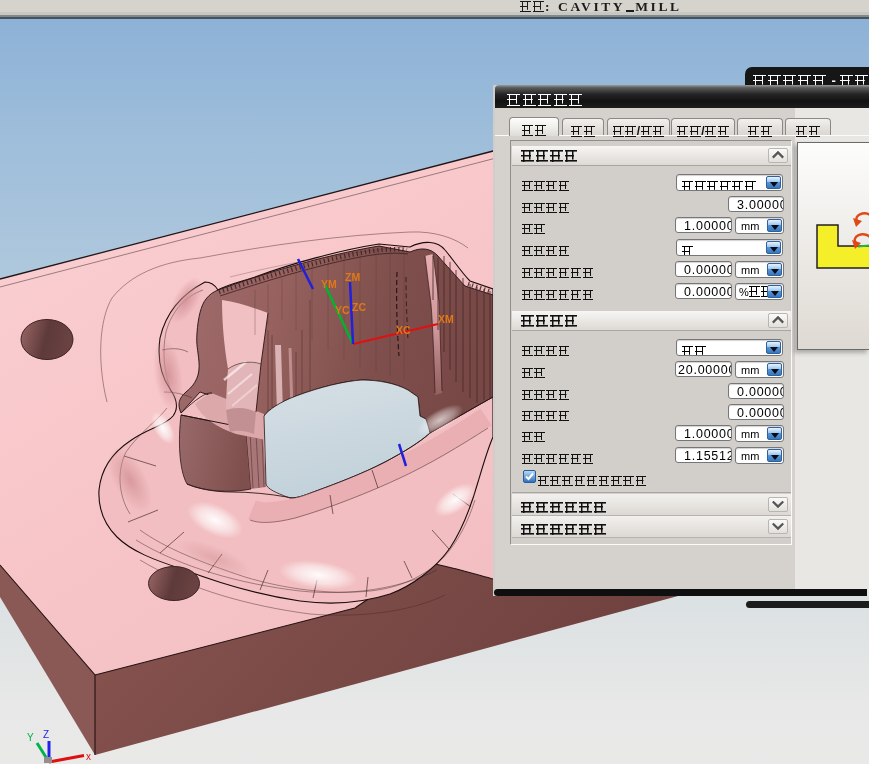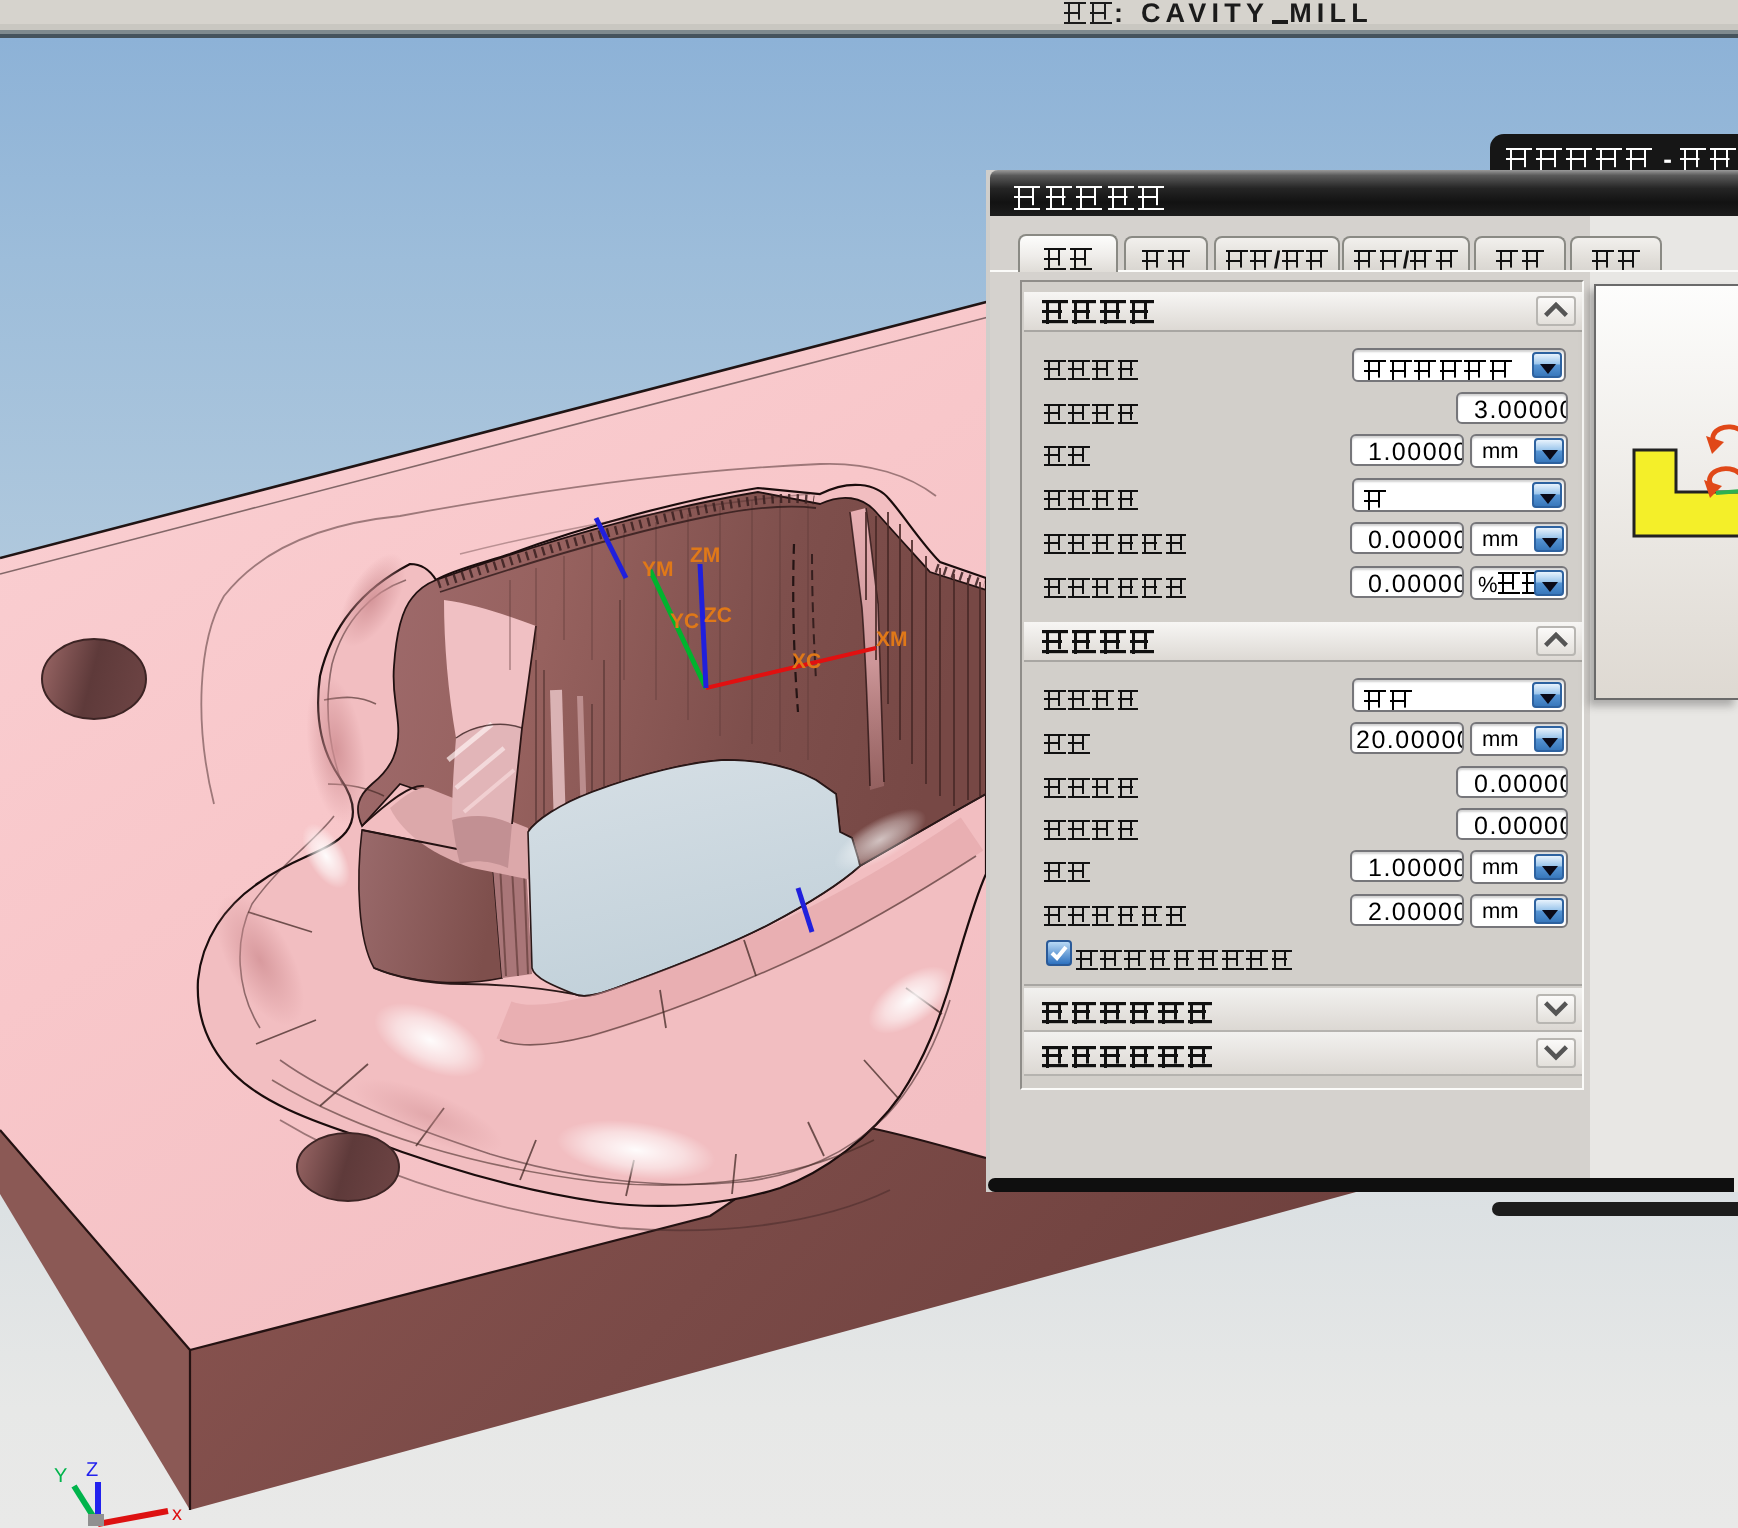--- a/index.html
+++ b/index.html
@@ -14,21 +14,21 @@
 linear-gradient(currentColor,currentColor) 72% 20%/1.2px 80% no-repeat;}
 .k.b{background:
 linear-gradient(currentColor,currentColor) 0 0/100% 1.6px no-repeat,
 linear-gradient(currentColor,currentColor) 0 48%/78% 1.5px no-repeat,
 linear-gradient(currentColor,currentColor) 0 100%/100% 1.6px no-repeat,
 linear-gradient(currentColor,currentColor) 18% 0/1.5px 100% no-repeat,
 linear-gradient(currentColor,currentColor) 72% 20%/1.5px 80% no-repeat;}
 
 #topbar{left:0;top:0;width:869px;height:12px;background:#d6d3cd;color:#1b1b1b;
 font-weight:bold;font-size:13.5px;}
-#topbar .txt{position:absolute;left:532px;top:-1px;letter-spacing:2.6px;}
+#topbar .txt{position:absolute;left:520px;top:-1px;letter-spacing:2.6px;font-family:Liberation Serif, serif;}
 #strip1{left:0;top:12px;width:869px;height:3px;background:#c9c7c1;}
 #strip2{left:0;top:15px;width:869px;height:2px;background:#7f8a8e;}
 #strip3{left:0;top:17px;width:869px;height:2px;background:#45535c;}
 
 #vp{left:0;top:19px;width:869px;height:745px;
 background:linear-gradient(#8db2d7 0%,#9dbdda 15%,#afc8dd 35%,#c3d3e0 55%,#d9dfe2 75%,#e7e8e7 92%,#e9e9e8 100%);}
 
 #navtab{left:745px;top:67px;width:124px;height:20px;background:#161616;
 border-radius:7px 0 0 0;color:#fff;overflow:hidden;white-space:nowrap;}
 #navtab .k{width:13px;height:12px;margin-right:2px;vertical-align:-2px;}
@@ -381,21 +381,21 @@
   <div class="lab" style="left:11px;top:286px"><span class="k"></span><span class="k"></span></div>
   <div class="field" style="left:164px;top:284px;width:57px;height:16px">
         <span class="num">1.00000</span>
       </div>
   <div class="field" style="left:224px;top:284px;width:49px;height:17px">
         <span class="unit">mm</span>
         <span class="dbtn"></span>
       </div>
   <div class="lab" style="left:11px;top:308px"><span class="k"></span><span class="k"></span><span class="k"></span><span class="k"></span><span class="k"></span><span class="k"></span></div>
   <div class="field" style="left:164px;top:306px;width:57px;height:16px">
-        <span class="num">2.00000</span>
+        <span class="num">1.15512</span>
       </div>
   <div class="field" style="left:224px;top:306px;width:49px;height:17px">
         <span class="unit">mm</span>
         <span class="dbtn"></span>
       </div>
   <div id="cbx" style="left:12px;top:329px">
         <svg width="11" height="11" viewBox="0 0 11 11" style="position:absolute;left:0;top:0">
           <path d="M2,5.5 L4.5,8 L9,2.5" fill="none" stroke="#fff" stroke-width="2"></path>
         </svg>
       </div>

